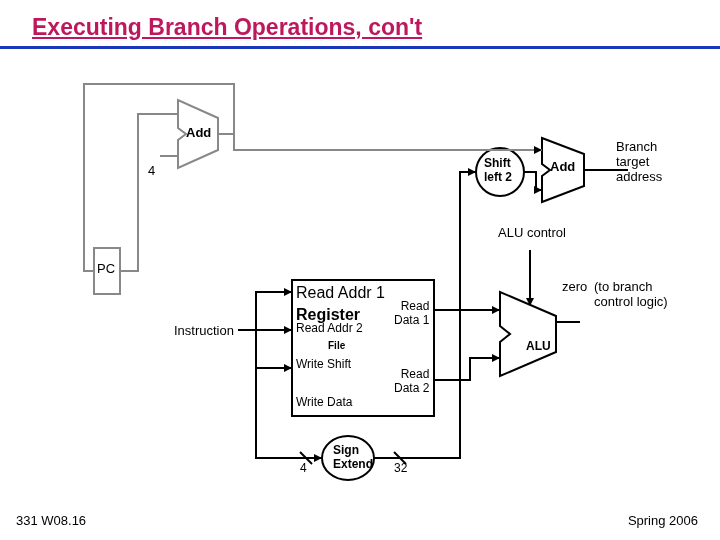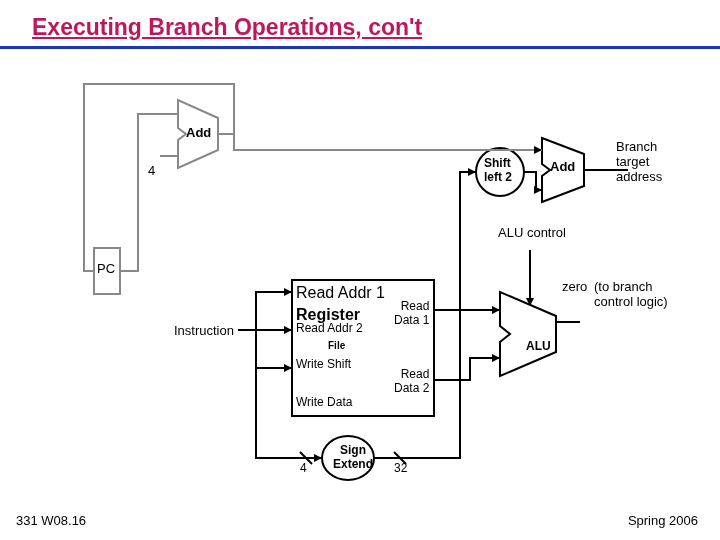--- a/index.html
+++ b/index.html
@@ -140,19 +140,19 @@
 <div class="lbl" style="left:394px;top:300px;font-size:12px;white-space:pre;text-align:right">Read
 Data 1</div>
 <div class="lbl" style="left:394px;top:368px;font-size:12px;white-space:pre;text-align:right">Read
 Data 2</div>
 
 <div class="lbl" style="left:562px;top:280px">zero</div>
 <div class="lbl" style="left:594px;top:280px;white-space:pre">(to branch
 control logic)</div>
 <div class="lbl" style="left:526px;top:340px;font-weight:bold;font-size:12px">ALU</div>
 
-<div class="lbl" style="left:333px;top:444px;font-weight:bold;font-size:12px;white-space:pre;text-align:center">Sign
+<div class="lbl" style="left:333px;top:444px;font-weight:bold;font-size:12px;white-space:pre;">Sign
 Extend</div>
 <div class="lbl" style="left:300px;top:462px;font-size:12px">4</div>
 <div class="lbl" style="left:394px;top:462px;font-size:12px">32</div>
 
 <div class="footer-left">331 W08.16</div>
 <div class="footer-right">Spring 2006</div>
 
 </body></html>

